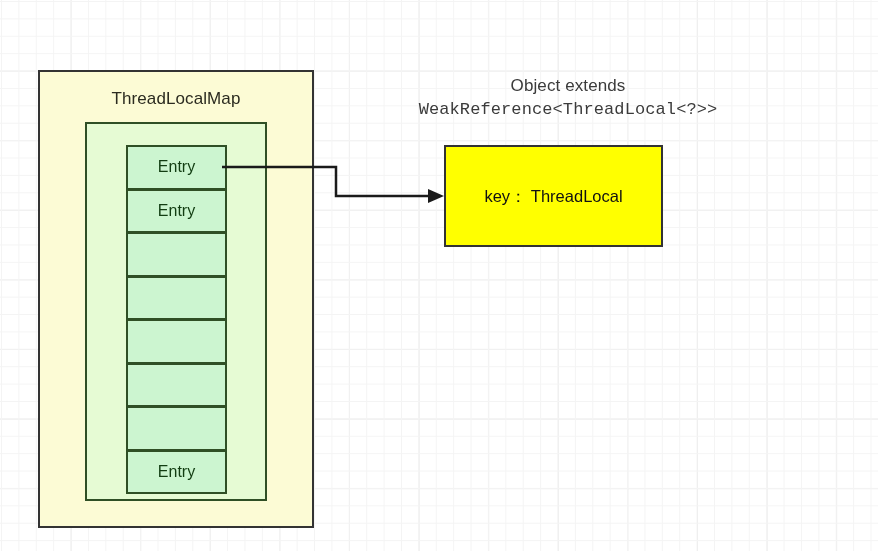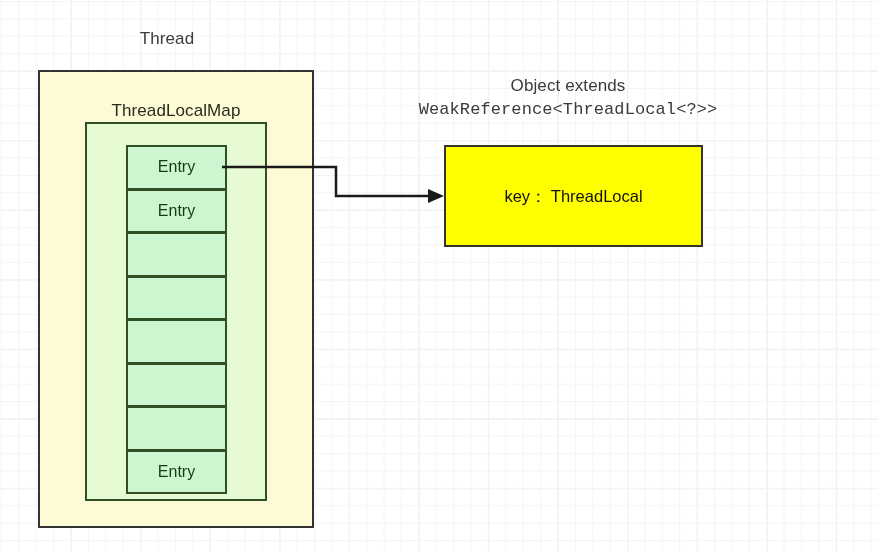--- a/index.html
+++ b/index.html
@@ -55,21 +55,21 @@
     top: 70px;
     width: 276px;
     height: 458px;
     background: #fcfbd5;
     border: 2.5px solid #333333;
     box-sizing: border-box;
   }
 
   #tlm-label {
     left: 46px;
-    top: 100px;
+    top: 88px;
     width: 260px;
     color: #2b2b20;
   }
 
   
   #tlm-box {
     position: absolute;
     left: 85px;
     top: 122px;
     width: 182px;
@@ -125,21 +125,21 @@
     white-space: normal;
   }
   #entry-caption .l1 { display: block; }
   #entry-caption .l2 { display: block; font-family: Liberation Mono, monospace; }
 
   
   #entry-detail-box {
     position: absolute;
     left: 444px;
     top: 145px;
-    width: 259px;
+    width: 219px;
     height: 102px;
     background: #ffff00;
     border: 2.5px solid #333333;
     box-sizing: border-box;
     display: flex;
     flex-direction: column;
     align-items: center;
     justify-content: center;
   }
   #entry-detail-box .row {
@@ -147,21 +147,20 @@
     font-size: 16.5px;
     line-height: 23px;
     white-space: pre;
   }
 </style>
 </head>
 <body>
 
 <div id="canvas">
 
-  <div class="lbl" id="thread-label">Thread</div>
 
   <div id="thread-box"></div>
 
   <div class="lbl" id="tlm-label">ThreadLocalMap</div>
 
   <div id="tlm-box"></div>
 
   <div id="entry-stack">
     <div class="entry-cell">Entry</div>
     <div class="entry-cell">Entry</div>

